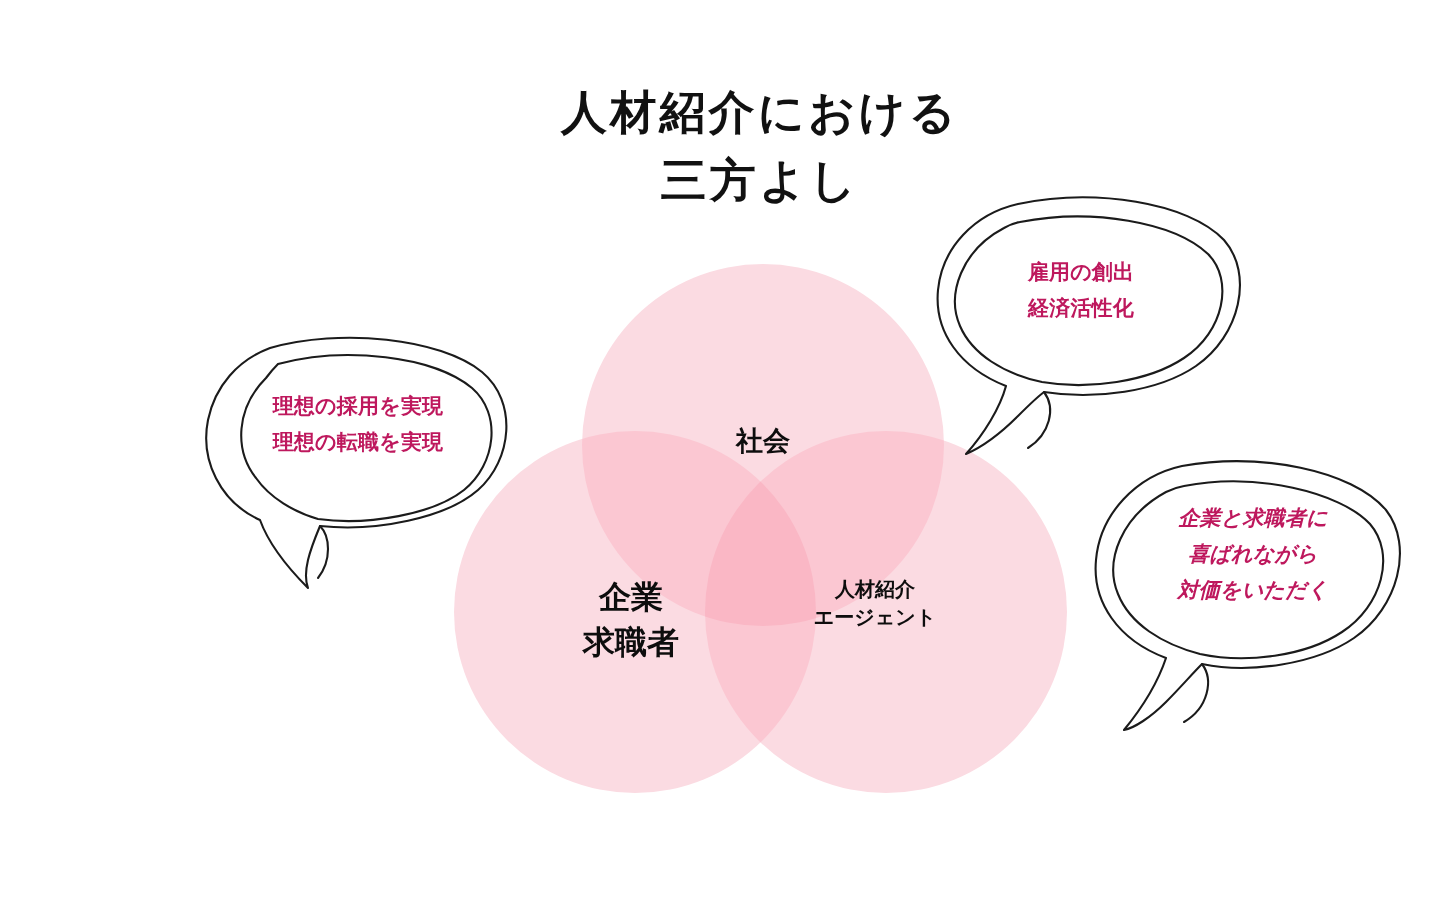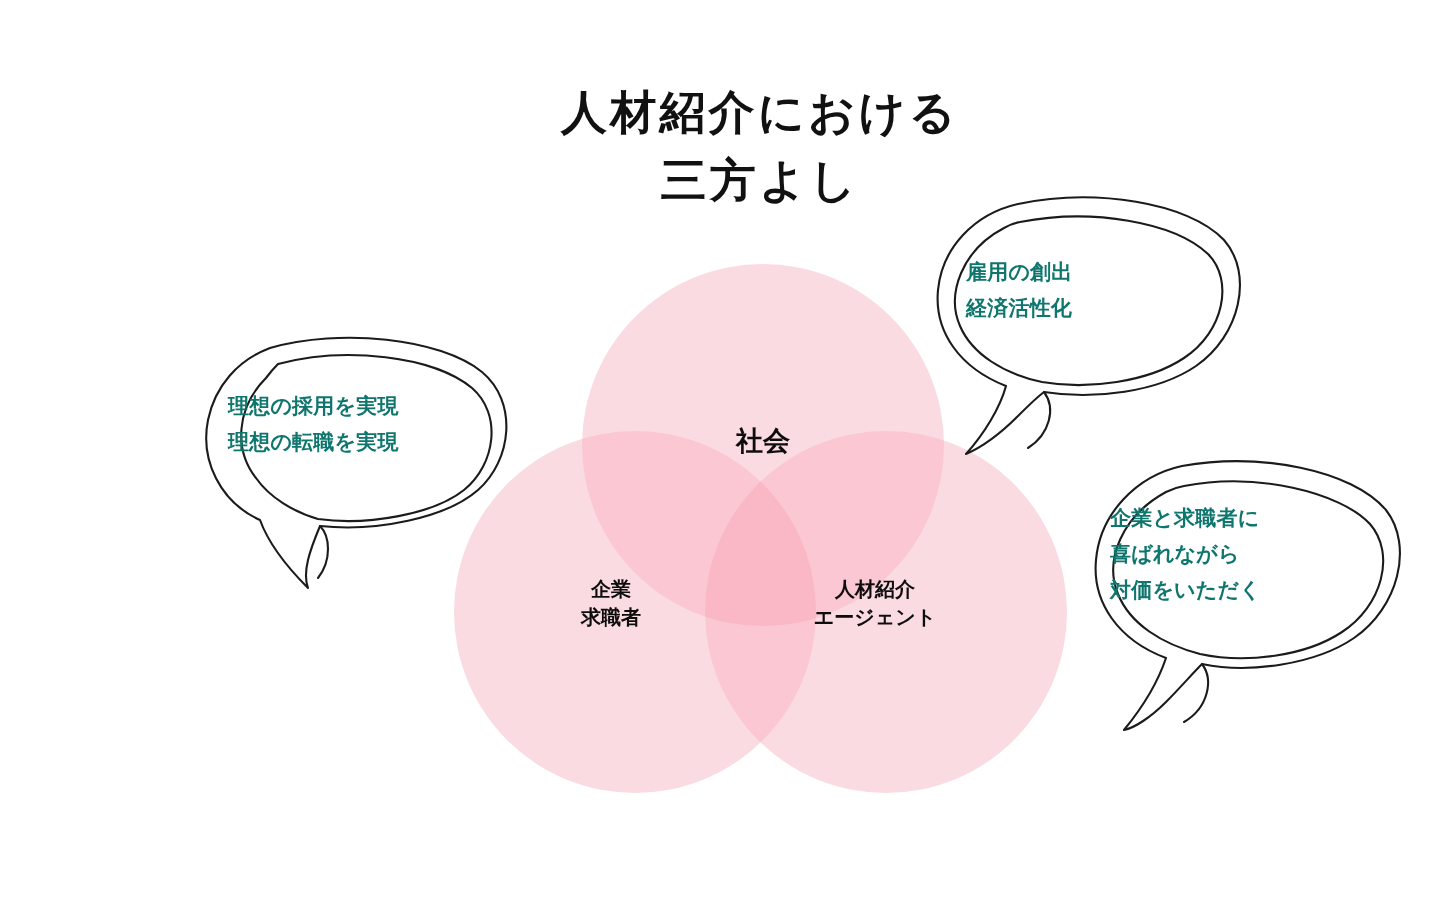--- a/index.html
+++ b/index.html
@@ -57,59 +57,60 @@
     white-space: pre-line;
     pointer-events: none;
   }
   .venn-label-society {
     left: 233px;
     top: 172px;
     width: 200px;
     font-size: 27px;
   }
   .venn-label-company {
-    left: 76px;
+    left: 96px;
     top: 325px;
     width: 210px;
-    font-size: 20px;
+    font-size: 32px;
   }
   .venn-label-agent {
     left: 315px;
     top: 325px;
     width: 260px;
     font-size: 20px;
   }
 
   
   .bubble {
     position: absolute;
   }
   .bubble svg {
     display: block;
     overflow: visible;
   }
   .bubble-text {
     position: absolute;
+    text-align: center;
     font-size: 21px;
     font-weight: 700;
     line-height: 1.72;
-    color: #0f766e;
+    color: #be185d;
     letter-spacing: 0.01em;
     white-space: pre-line;
     pointer-events: none;
   }
 
   .bubble-left { left: 150px; top: 320px; }
   .bubble-left .bubble-text { left: 38px; top: 68px; width: 260px; }
 
   .bubble-topright { left: 868px; top: 186px; }
   .bubble-topright .bubble-text { left: 58px; top: 68px; width: 230px; }
 
   .bubble-bottomright { left: 1022px; top: 452px; }
-  .bubble-bottomright .bubble-text { left: 48px; top: 48px; width: 230px; }
+  .bubble-bottomright .bubble-text { left: 76px; top: 48px; width: 230px; font-style: italic; }
 </style>
 </head>
 <body>
 
 <div id="canvas">
 
   <div class="title">人材紹介における
 三方よし</div>
 
   <div class="venn">

